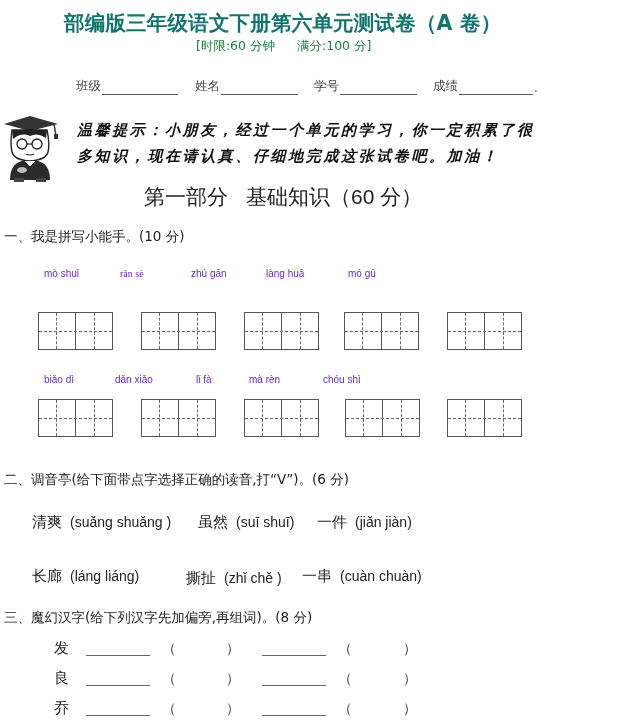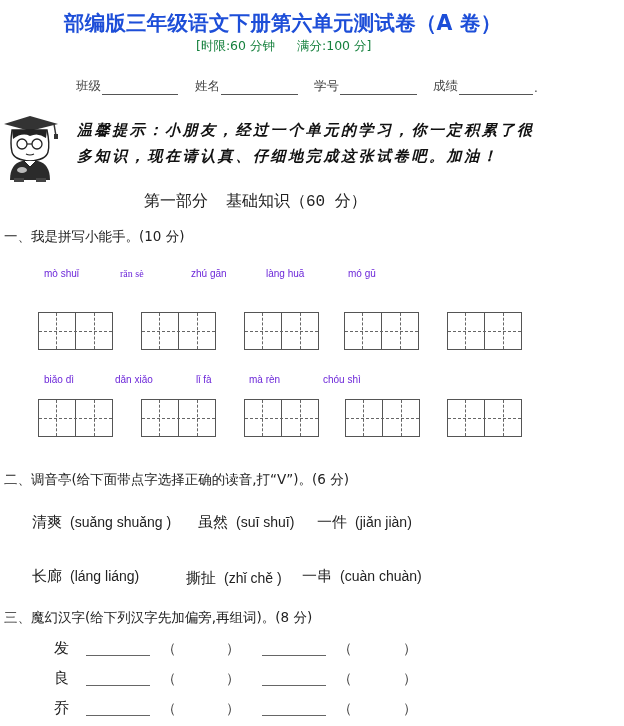--- a/index.html
+++ b/index.html
@@ -1,30 +1,30 @@
 <!DOCTYPE html>
 <html><head>
 <meta charset="utf-8">
 <style>
   html, body { margin:0; padding:0; background:#ffffff; }
   body { width:624px; height:726px; position:relative; overflow:hidden; color:#1a1a1a;
          font-family:"DejaVu Sans", "Liberation Sans", sans-serif; }
   .abs { position:absolute; white-space:nowrap; }
-  .title { left:64px; top:9px; font-size:20.5px; font-weight:bold; letter-spacing:0.2px; color:#1d4ed8; }
+  .title { left:64px; top:9px; font-size:20.5px; font-weight:bold; letter-spacing:0.2px; color:#0f766e; }
   .subtitle { left:196px; top:38px; font-size:12.5px; color:#15803d; }
   .subtitle .gap { display:inline-block; width:22px; }
   .field { top:78px; font-size:12.5px; color:#444; display:flex; align-items:flex-end; }
   .field .line { display:inline-block; border-bottom:1px solid #555; height:12px; margin-left:1px; }
   .field .dot { font-size:12px; margin-left:1px; }
   .mascot { left:0px; top:114px; width:60px; height:68px; }
   .note { left:77px; font-family:"DejaVu Serif", "Liberation Serif", serif; font-weight:bold; font-style:italic;
           font-size:15px; letter-spacing:2.6px; color:#111; }
   .note1 { top:121px; }
   .note2 { top:147px; }
-  .part-title { left:144px; top:191px; font-family:Liberation Mono, monospace; font-size:16px; color:#222; }
+  .part-title { left:144px; top:183px; font-family:Liberation Sans, sans-serif; font-size:21px; color:#222; }
   .part-title .gap { display:inline-block; width:18px; }
   .q-heading { left:4px; font-size:13.5px; color:#222; }
   .pinyin { font-family:"Liberation Sans", sans-serif; font-size:10px; color:#6d28d9; }
   .grid { position:absolute; width:75px; height:38px; border:1.5px solid #555; box-sizing:border-box; }
   .grid .mid-v { position:absolute; left:36px; top:0; bottom:0; border-left:1.5px solid #555; }
   .grid .dash-h { position:absolute; left:0; right:0; top:18px; border-top:1px dashed #666; }
   .grid .dash-v1 { position:absolute; left:17px; top:0; bottom:0; border-left:1px dashed #666; }
   .grid .dash-v2 { position:absolute; left:55px; top:0; bottom:0; border-left:1px dashed #666; }
   .choice { font-size:14px; color:#222; }
   .choice .word { font-family:"DejaVu Serif","Liberation Serif",serif; font-size:15px; }

